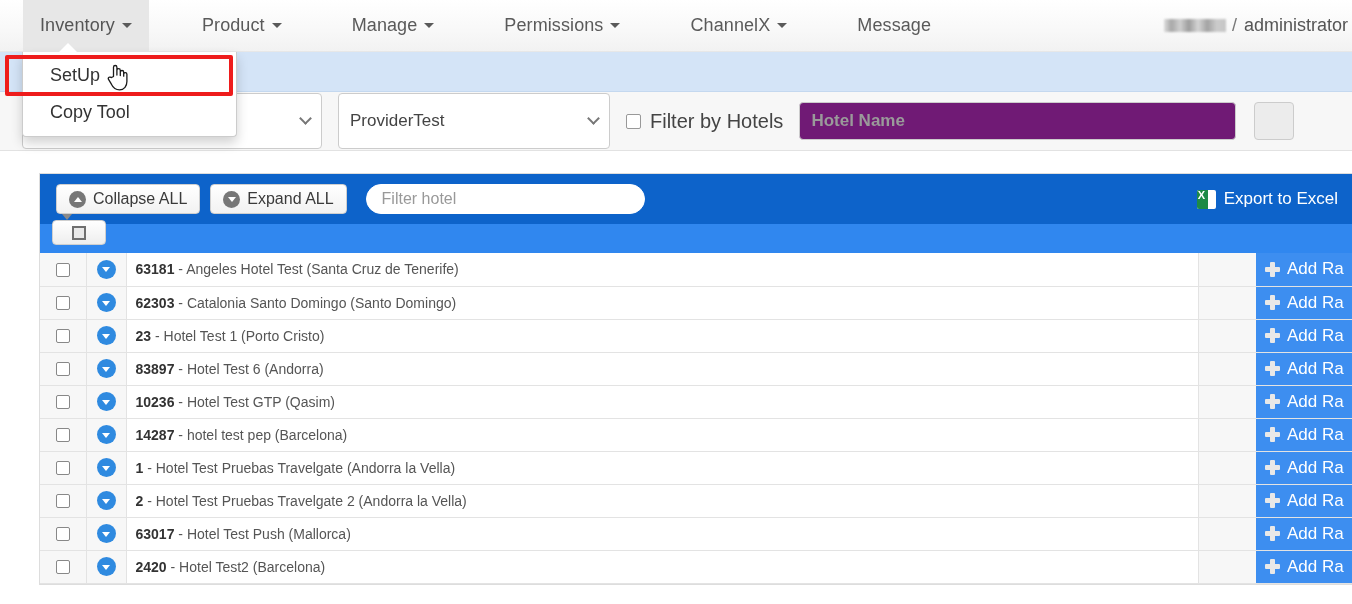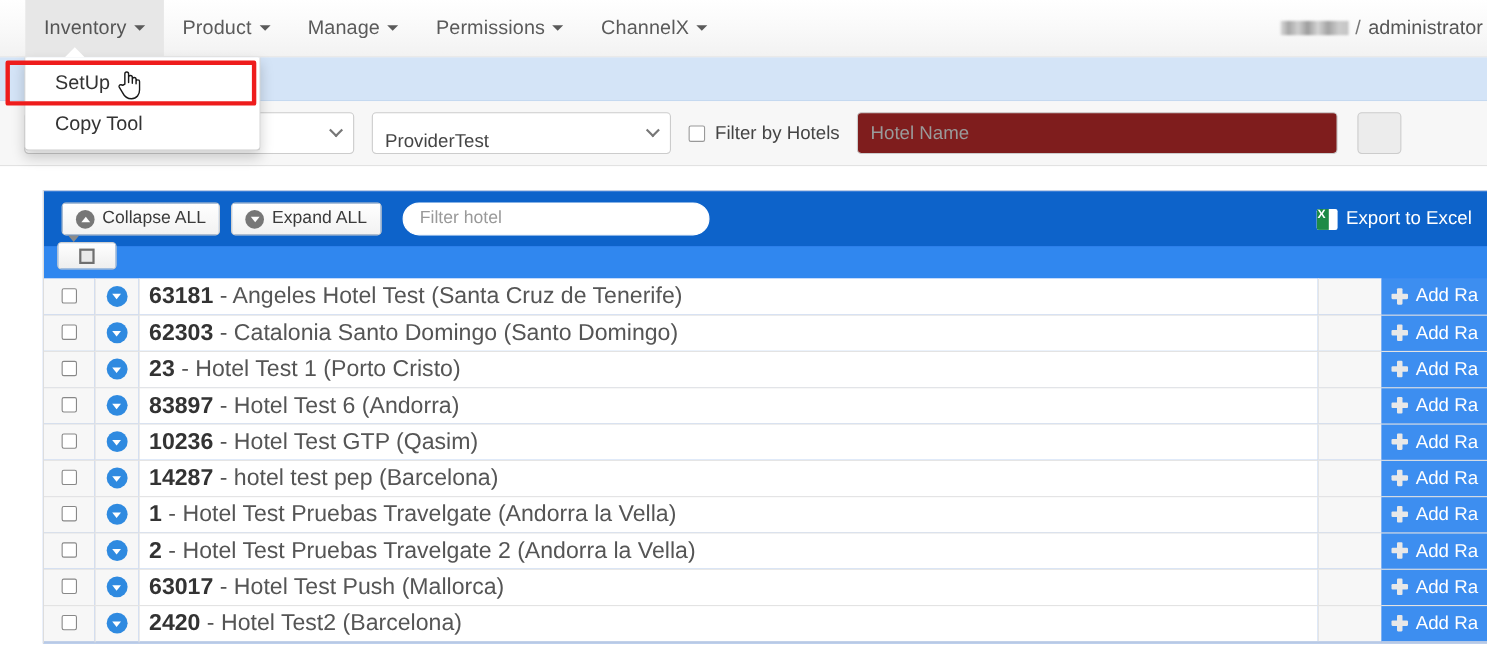--- a/index.html
+++ b/index.html
@@ -13,20 +13,21 @@
   }
 
   
   .navbar {
     position: relative;
     height: 52px;
     background: linear-gradient(to bottom, #ffffff 0%, #f8f8f8 60%, #f2f2f2 100%);
     border-bottom: 1px solid #e7e7e7;
     display: flex;
     align-items: stretch;
+    gap: 36px;
   }
   .nav-item {
     display: flex;
     align-items: center;
     padding: 0 17px;
     font-size: 18px;
     color: #5a5a5a;
     cursor: pointer;
     white-space: nowrap;
     letter-spacing: .1px;
@@ -129,29 +130,29 @@
     height: 59px;
     background: #f7f7f7;
     border-bottom: 1px solid #e2e2e2;
     display: flex;
     align-items: center;
     gap: 16px;
     padding: 0 6px 0 22px;
     position: relative;
   }
   .sel {
-    height: 38px;
+    height: 56px;
     border: 1px solid #ccc;
     border-radius: 4px;
     background: #fff;
     font-size: 17px;
     color: #444;
     padding: 0 30px 0 11px;
     display: flex;
-    align-items: flex-end;
+    align-items: center;
     position: relative;
     cursor: pointer;
     white-space: nowrap;
     overflow: hidden;
   }
   .sel .chev {
     position: absolute;
     right: 11px; top: 50%;
     width: 9px; height: 9px;
     margin-top: -7px;
@@ -159,21 +160,21 @@
     border-bottom: 2px solid #777;
     transform: rotate(45deg);
   }
   .sel-1 { width: 300px; }
   .sel-2 { width: 272px; }
 
   .chk-wrap {
     display: flex;
     align-items: center;
     gap: 9px;
-    font-size: 17px;
+    font-size: 20px;
     color: #444;
     cursor: pointer;
     white-space: nowrap;
   }
   .chk {
     width: 15px; height: 15px;
     border: 1px solid #999;
     background: #fff;
     border-radius: 2px;
   }
@@ -184,33 +185,33 @@
     background: #ededed;
     font-size: 17px;
     color: #9a9a9a;
     padding: 0 11px;
     display: flex;
     align-items: center;
     white-space: nowrap;
     overflow: hidden;
   }
   .in-hotelid { width: 96px; }
-  .in-hotelname { width: 437px; background: #7f1d1d; }
+  .in-hotelname { width: 437px; background: #701a75; font-weight: bold; }
   .in-cut { width: 40px; background: #ececec; margin-left: 2px; }
 
   
   .content {
     background: #ffffff;
     padding: 22px 0 0 39px;
     height: 100%;
   }
   .panel {
     border: 1px solid #ddd;
     border-right: none;
-    background: #3b82f6;
+    background: #0f766e;
     width: 100%;
   }
 
   
   .toolbar {
     height: 50px;
     background: #0d63ca;
     display: flex;
     align-items: center;
     padding: 0 0 0 16px;
@@ -362,21 +363,21 @@
     vertical-align: middle;
   }
   .exp-btn i {
     width: 0; height: 0;
     border-left: 4px solid transparent;
     border-right: 4px solid transparent;
     border-top: 5px solid #fff;
     margin-top: 1px;
   }
   .h-name {
-    font-size: 21px;
+    font-size: 14px;
     color: #555;
     white-space: nowrap;
   }
   .h-id { font-weight: bold; color: #333; }
   .add-cell {
     display: flex;
     align-items: center;
     gap: 7px;
     color: #fff;
     font-size: 17px;
@@ -423,20 +424,23 @@
     <span>Manage</span>
     <span class="caret"></span>
   </div>
   <div class="nav-item">
     <span>Permissions</span>
     <span class="caret"></span>
   </div>
   <div class="nav-item">
     <span>ChannelX</span>
     <span class="caret"></span>
+  </div>
+  <div class="nav-item">
+    <span>Message</span>
   </div>
 
   <div class="nav-right">
     <span class="redacted"></span>
     <span class="nav-right-sep">/</span>
     <span>administrator</span>
   </div>
 
   <div class="dropdown">
     <div class="dd-item">SetUp</div>

